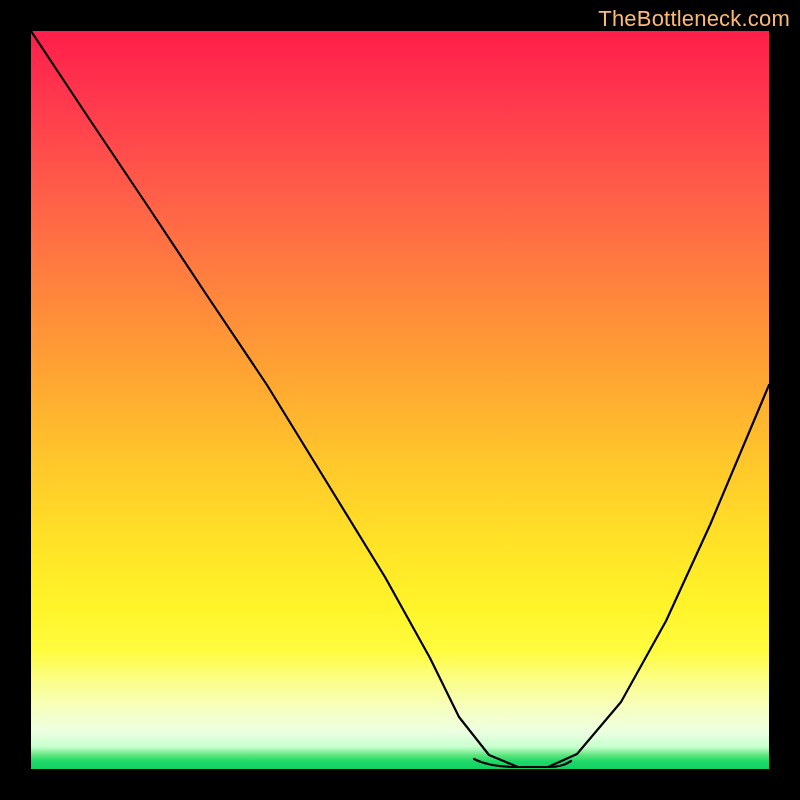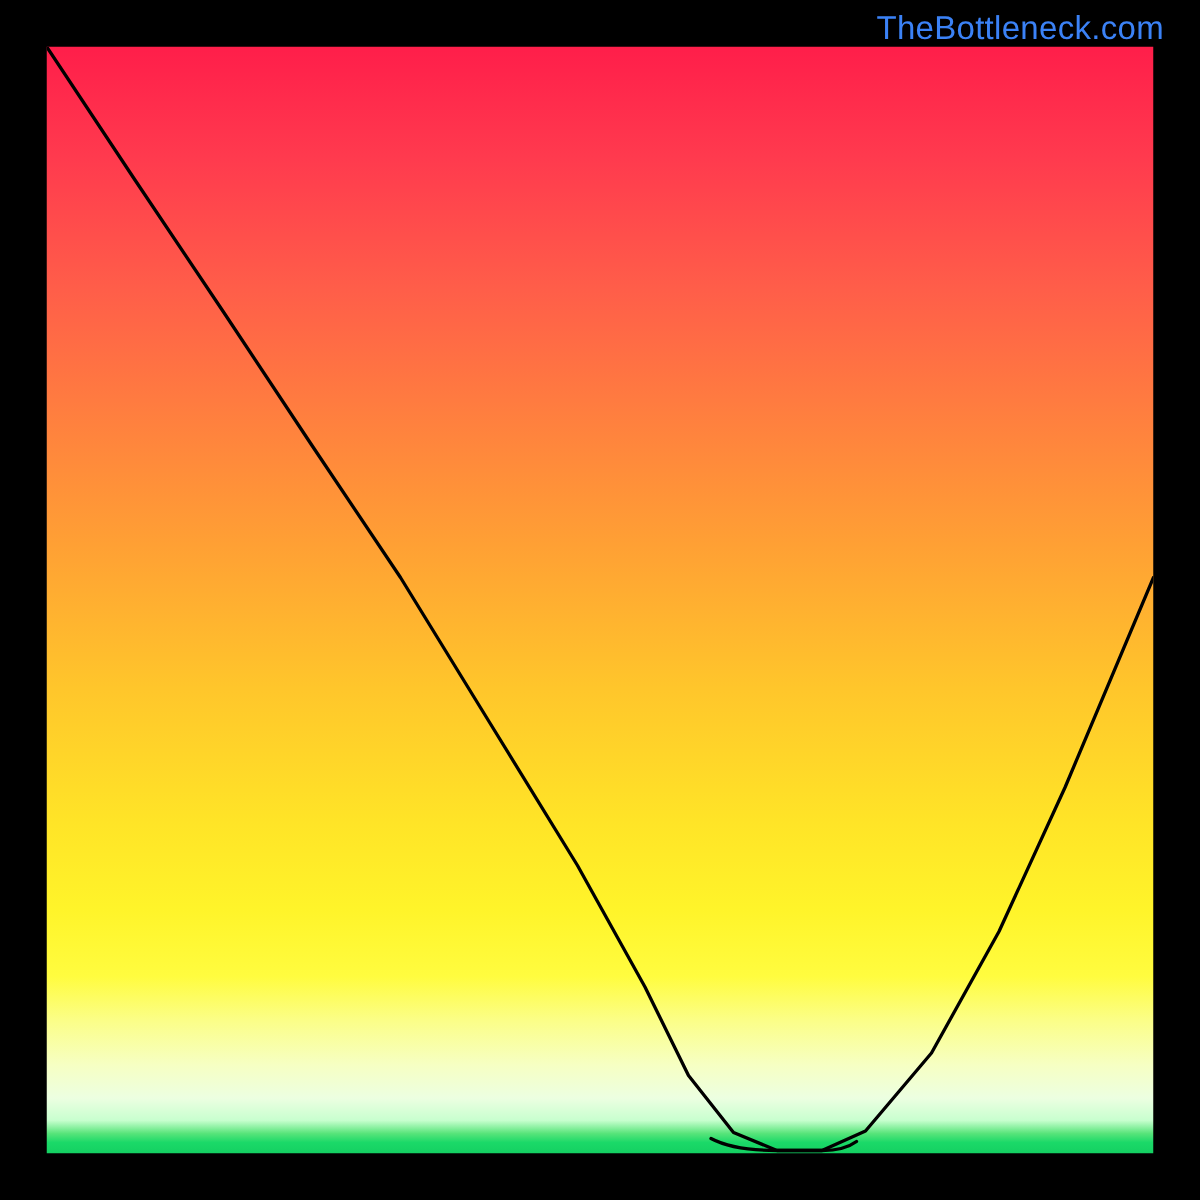--- a/index.html
+++ b/index.html
@@ -13,22 +13,22 @@
   }
   .frame {
     position: relative;
     width: 800px;
     height: 800px;
     background: #000;
   }
   .attribution {
     position: absolute;
     top: 6px;
-    right: 24px;
-    color: #3b82f6;
+    right: 10px;
+    color: #fdba74;
     font-size: 22px;
     font-weight: 500;
     letter-spacing: 0.2px;
   }
   .plot-area {
     position: absolute;
     left: 31px;
     top: 31px;
     width: 738px;
     height: 738px;

